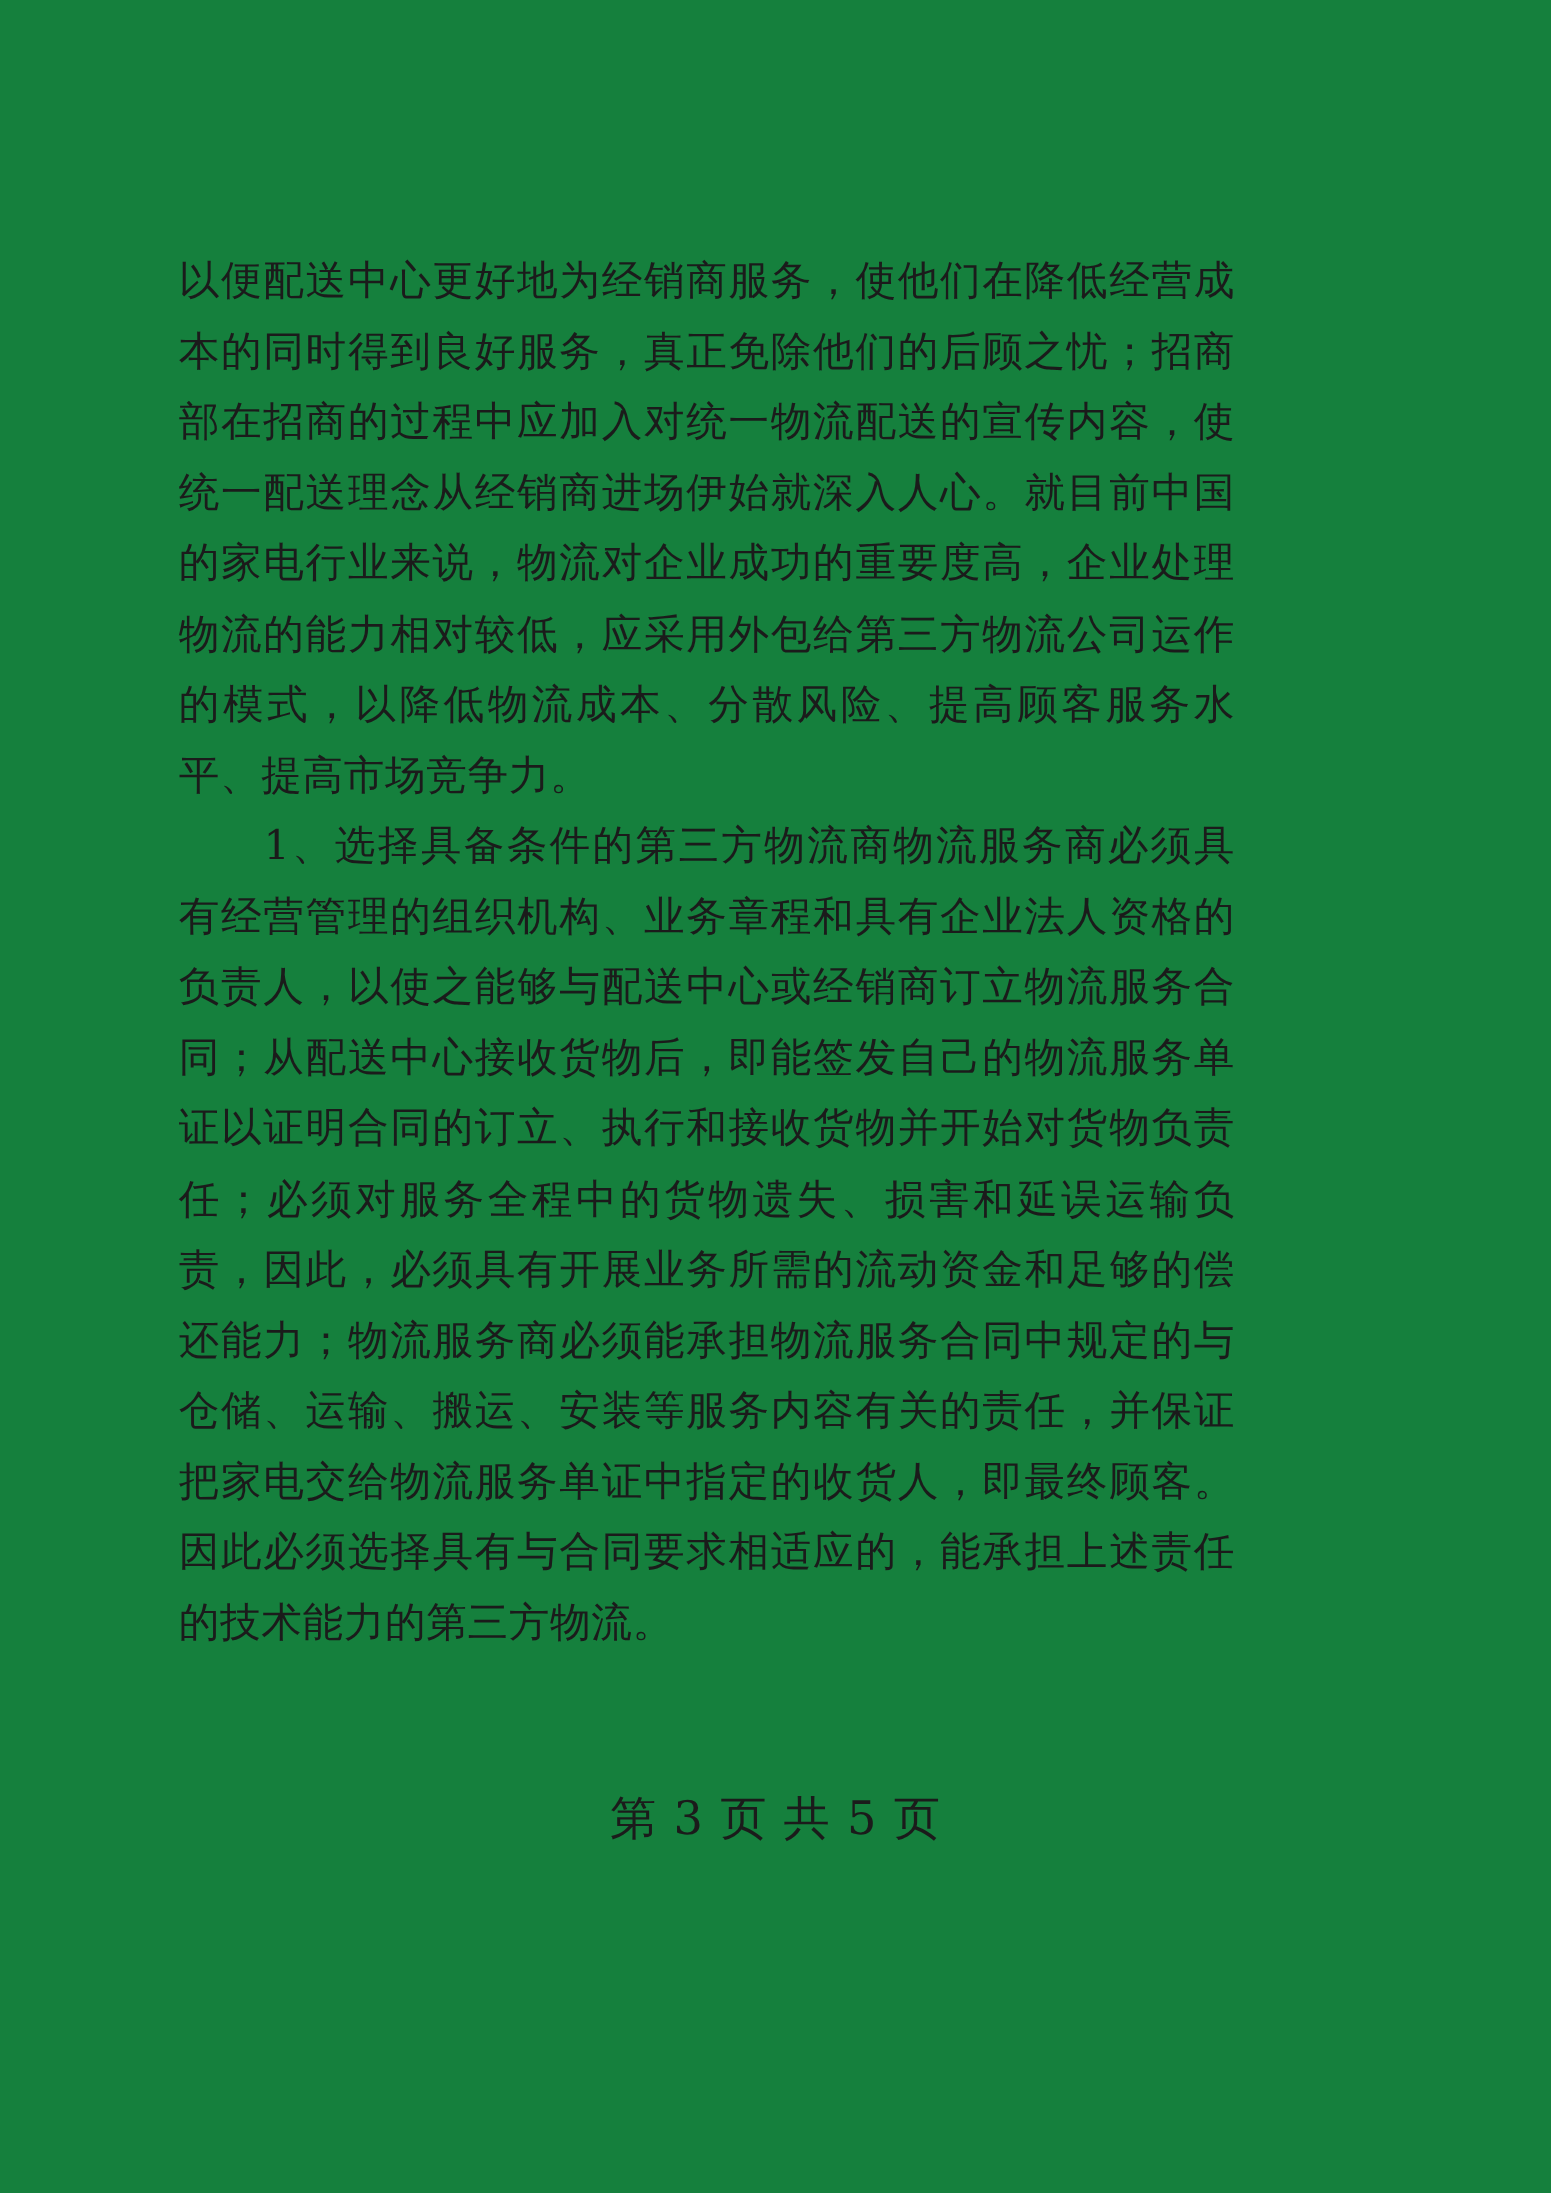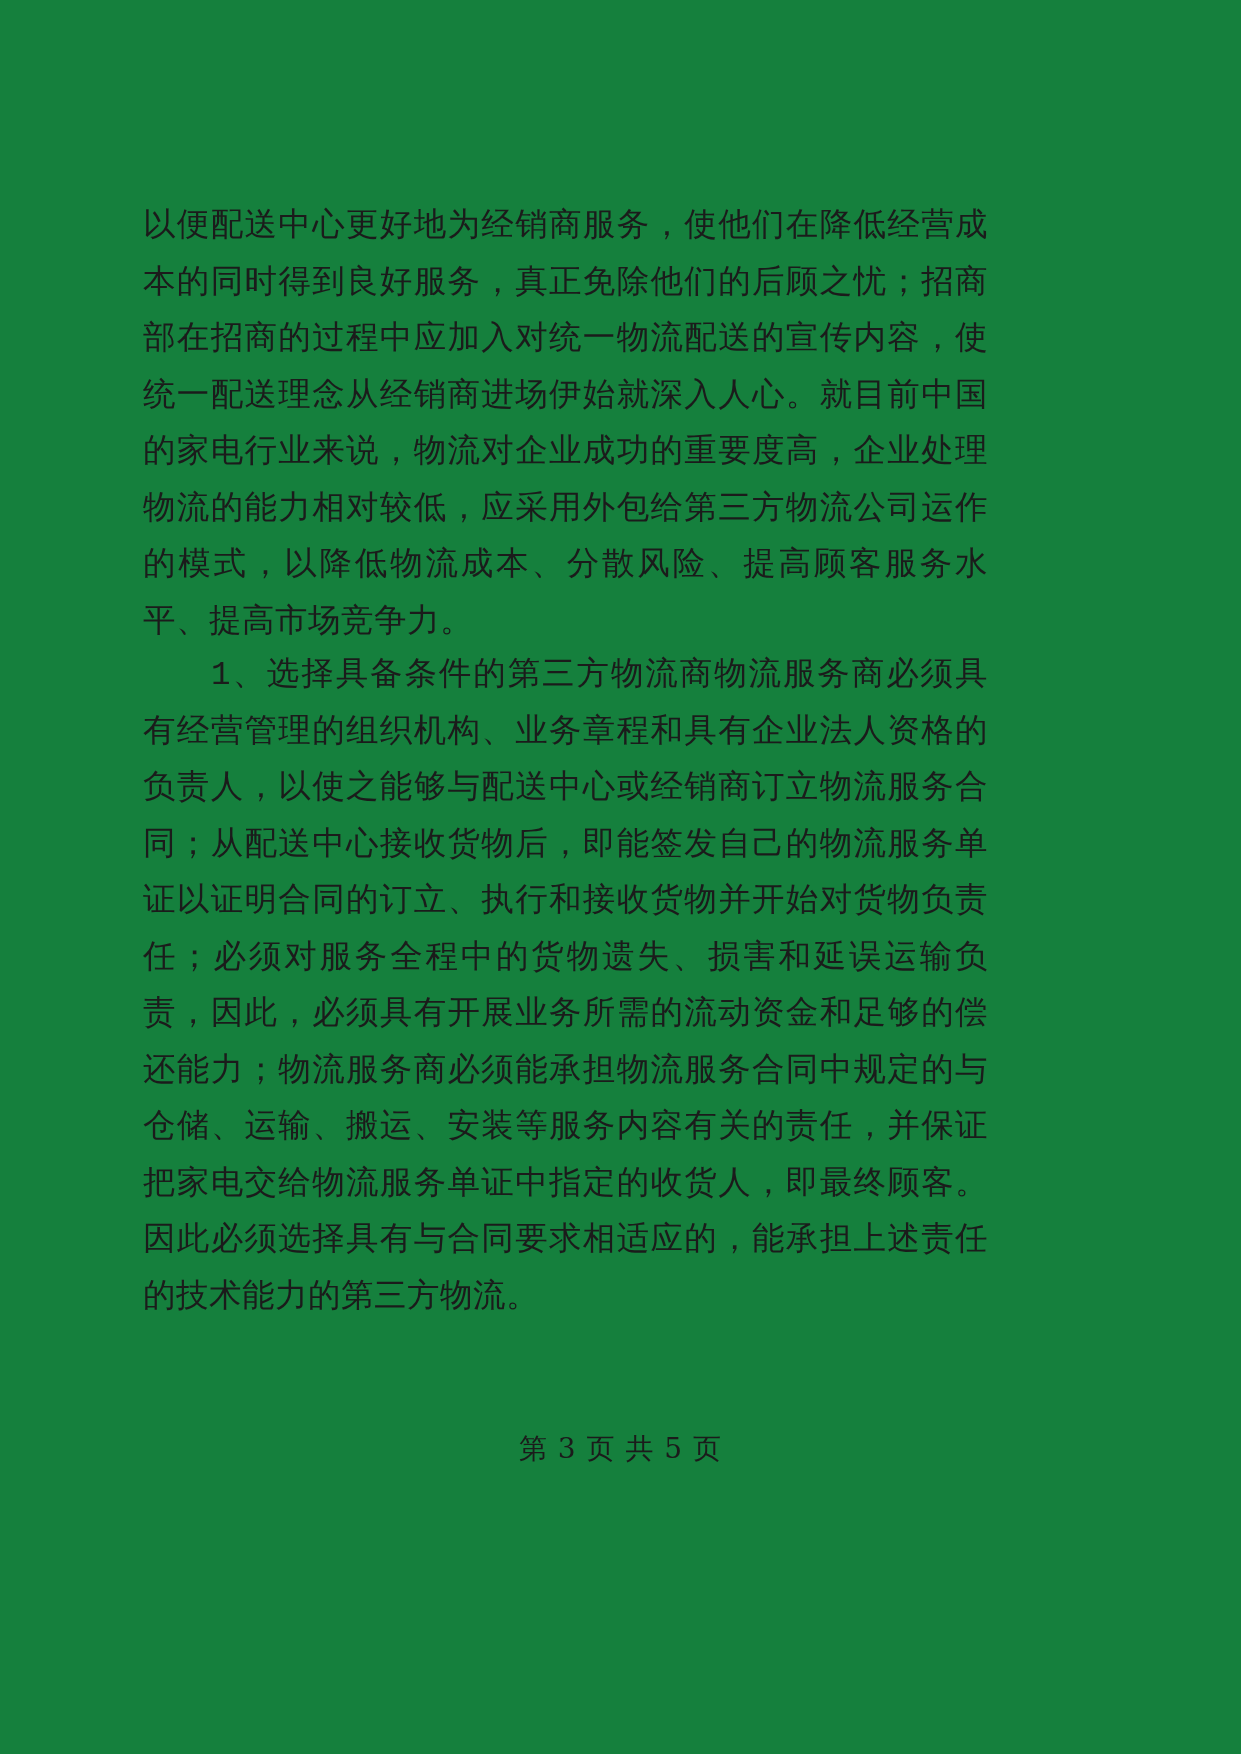--- a/index.html
+++ b/index.html
@@ -26,29 +26,28 @@
     margin: 0 0 0 0;
     font-size: 32.5px;
     line-height: 56.5px;
     color: #1b1b1b;
     text-align: justify;
     text-justify: inter-ideograph;
     letter-spacing: 0.5px;
   }
   .para.indent {
     text-indent: 68px;
-    font-family: Liberation Mono, monospace;
   }
   .footer {
     position: absolute;
     left: 0;
     top: 1430px;
     width: 1241px;
     text-align: center;
-    font-size: 28px;
+    font-size: 37px;
     color: #1b1b1b;
     font-family: "DejaVu Serif", "Liberation Serif", serif;
     letter-spacing: 1px;
   }
 </style>
 </head>
 <body>
 
 <div class="page">
 

